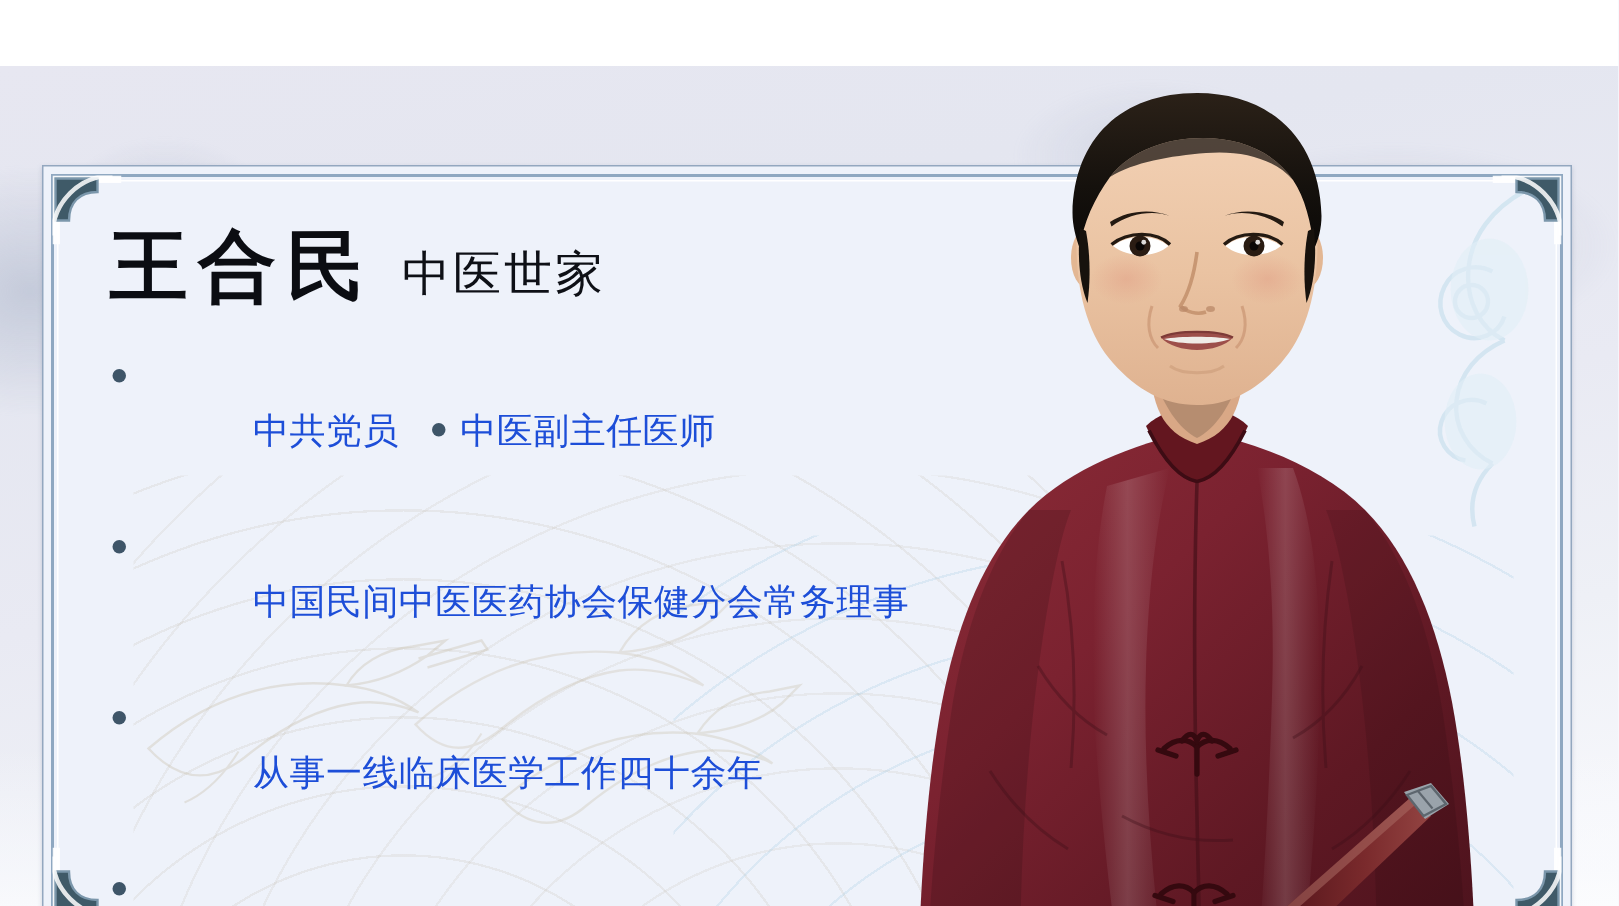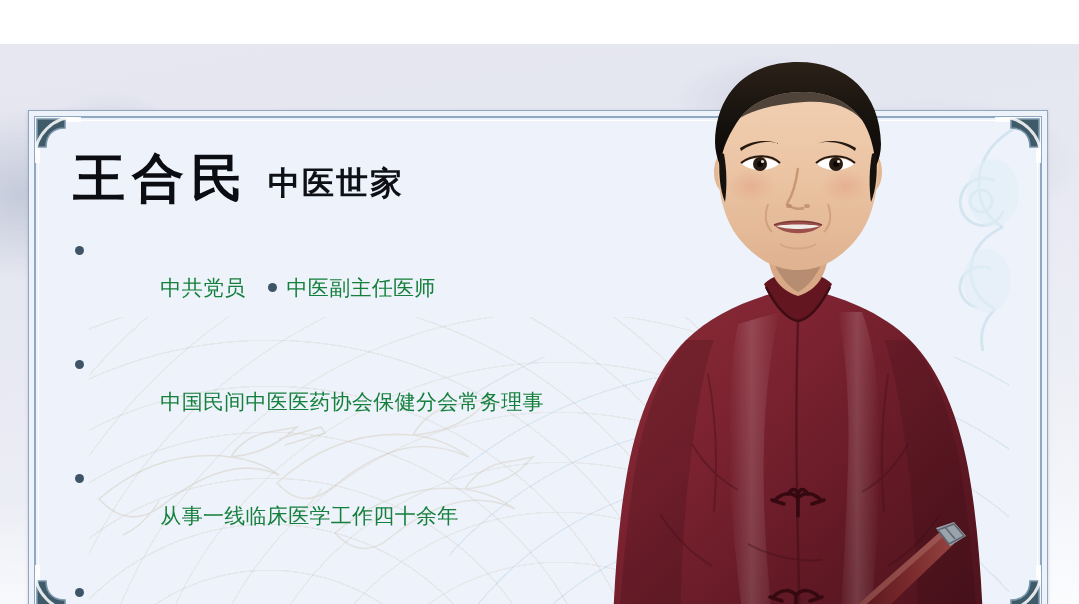--- a/index.html
+++ b/index.html
@@ -155,37 +155,37 @@
   #name {
     font-family: "Liberation Serif", "DejaVu Serif", serif;
     font-size: 52px;
     font-weight: 700;
     color: #0b0d12;
     letter-spacing: 7px;
     line-height: 1;
   }
   #subtitle {
     font-size: 32px;
-    font-weight: 700;
+    font-weight: 400;
     color: #0e1016;
     letter-spacing: 2px;
     line-height: 1;
     position: relative;
     top: -2px;
   }
 
   ul#credentials {
     list-style: none;
   }
   ul#credentials li {
     position: relative;
     padding-left: 26px;
-    font-size: 21px;
+    font-size: 24px;
     line-height: 38px;
-    color: #15803d;
+    color: #1d4ed8;
     letter-spacing: .3px;
     white-space: pre-wrap;
   }
   ul#credentials li .dot {
     position: absolute;
     left: 2px;
     top: 15px;
     width: 9px; height: 9px;
     border-radius: 50%;
     background: #3e5568;

